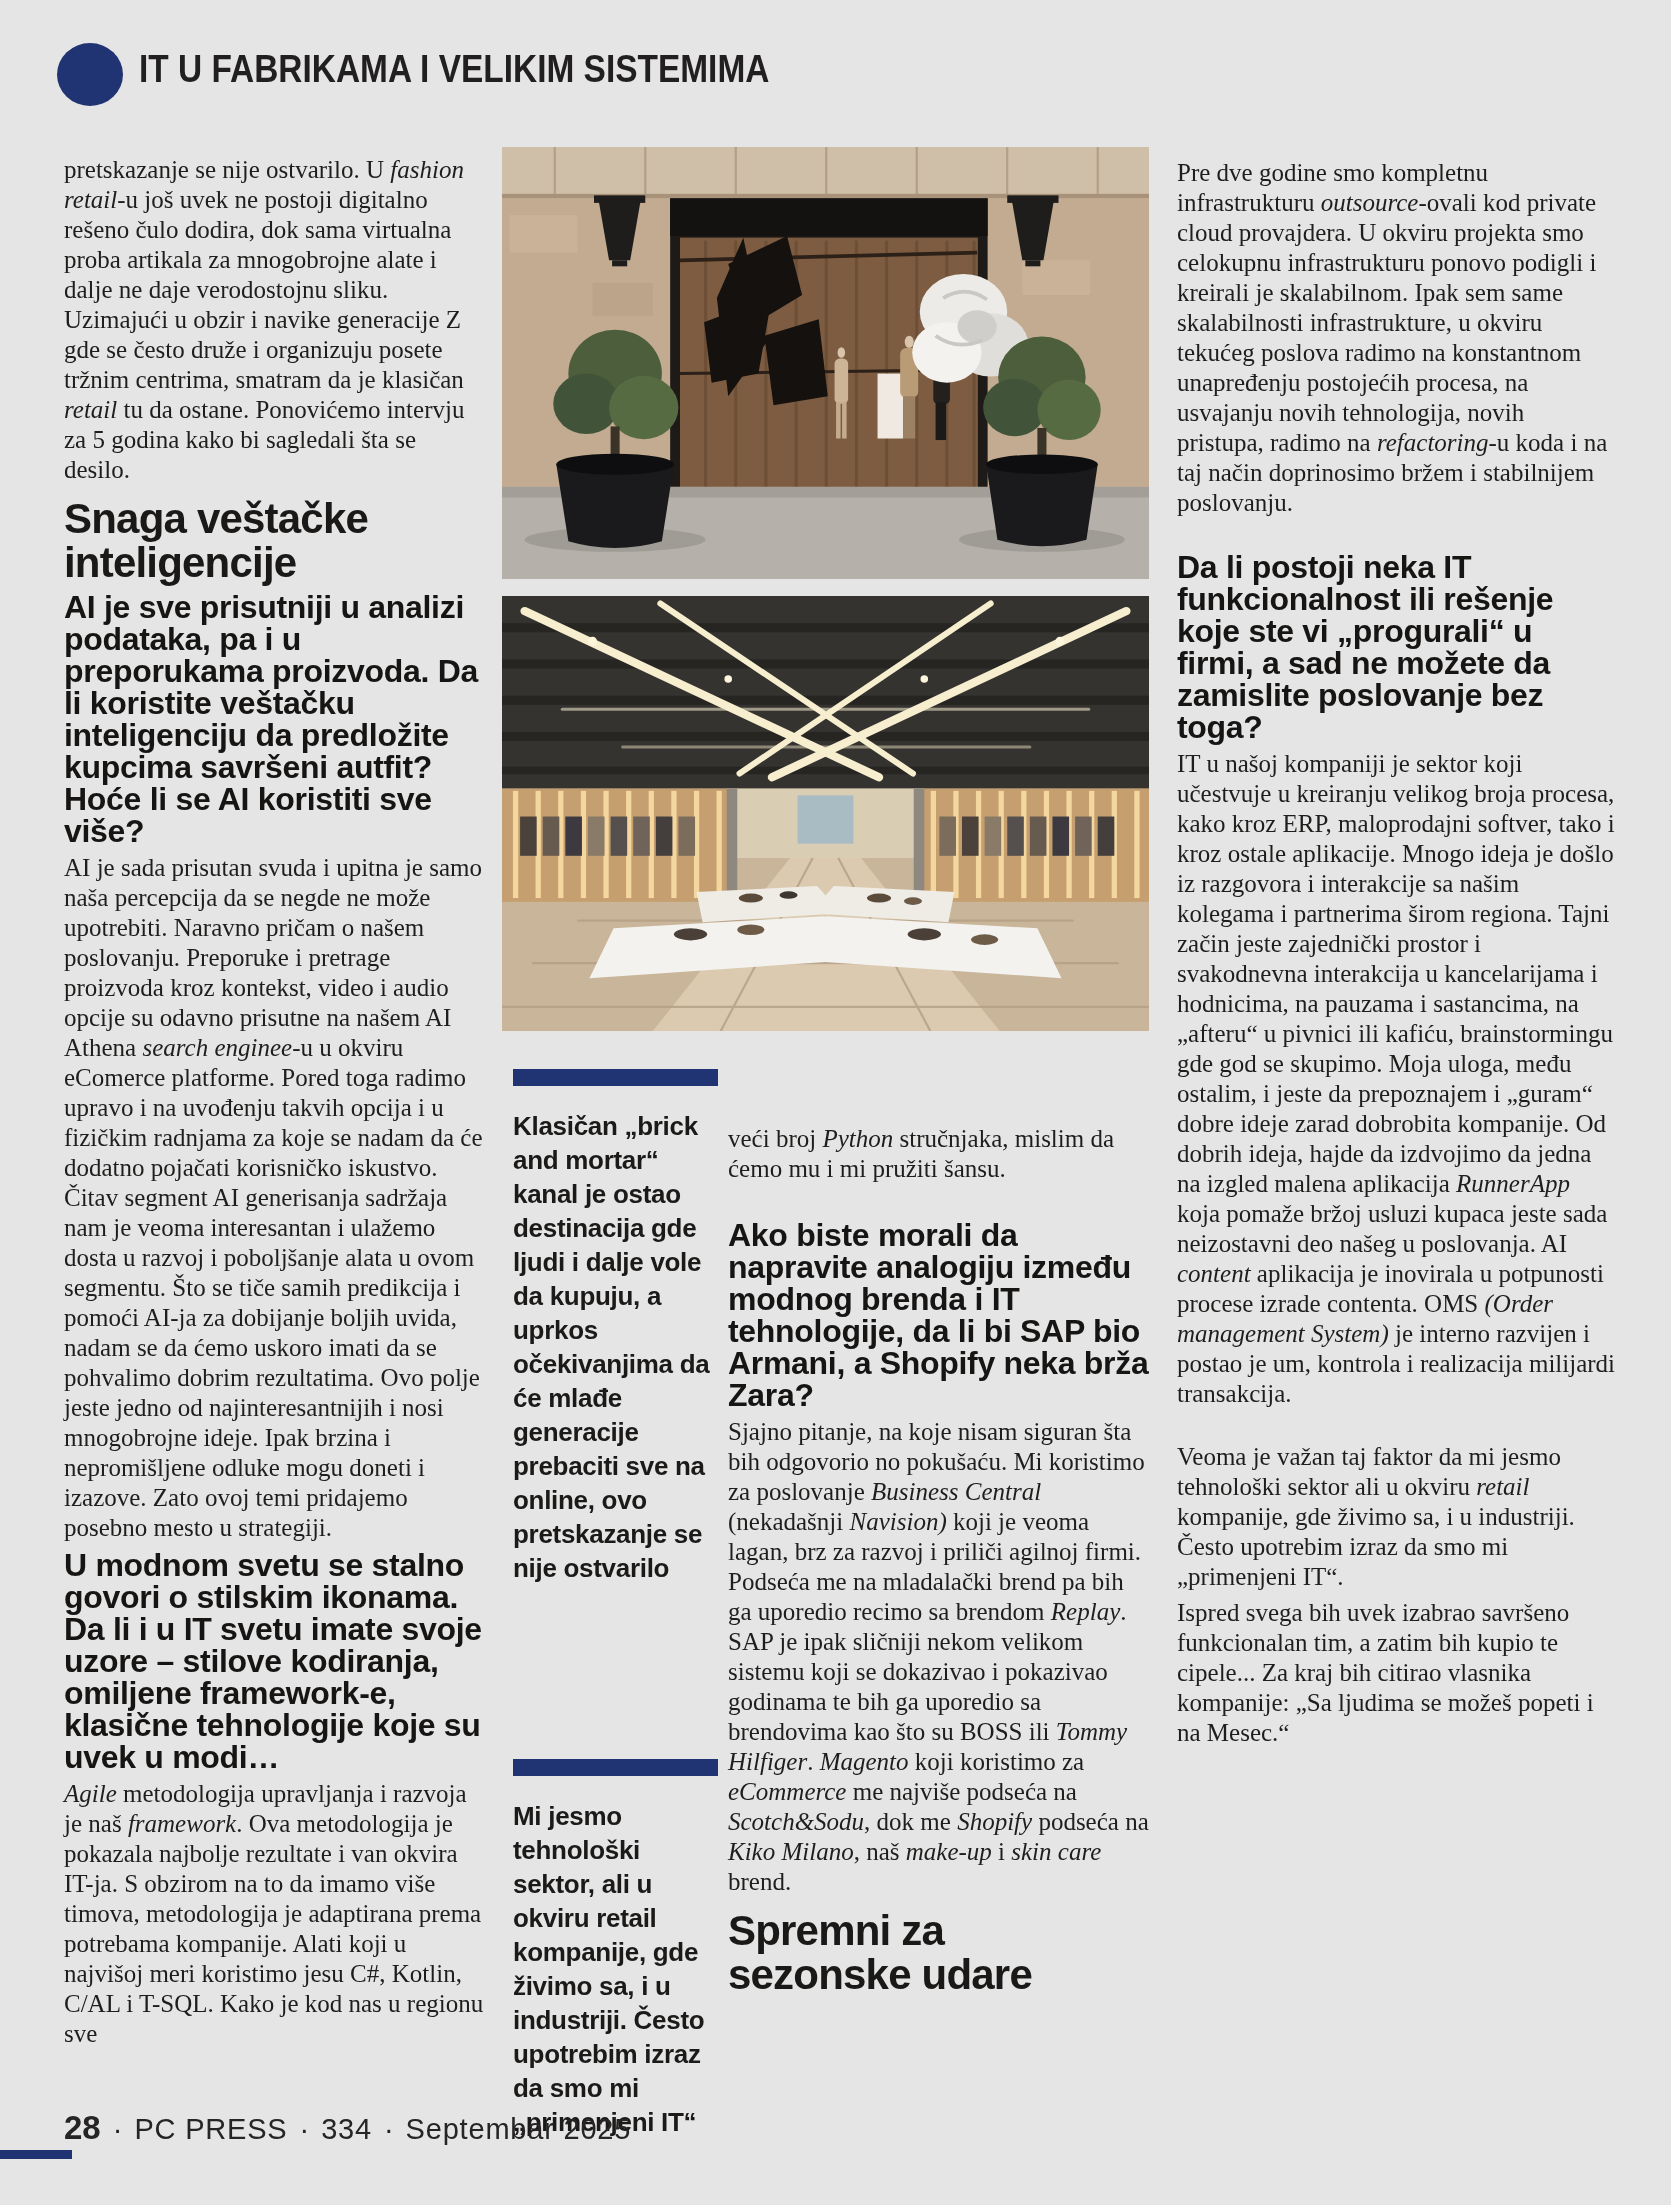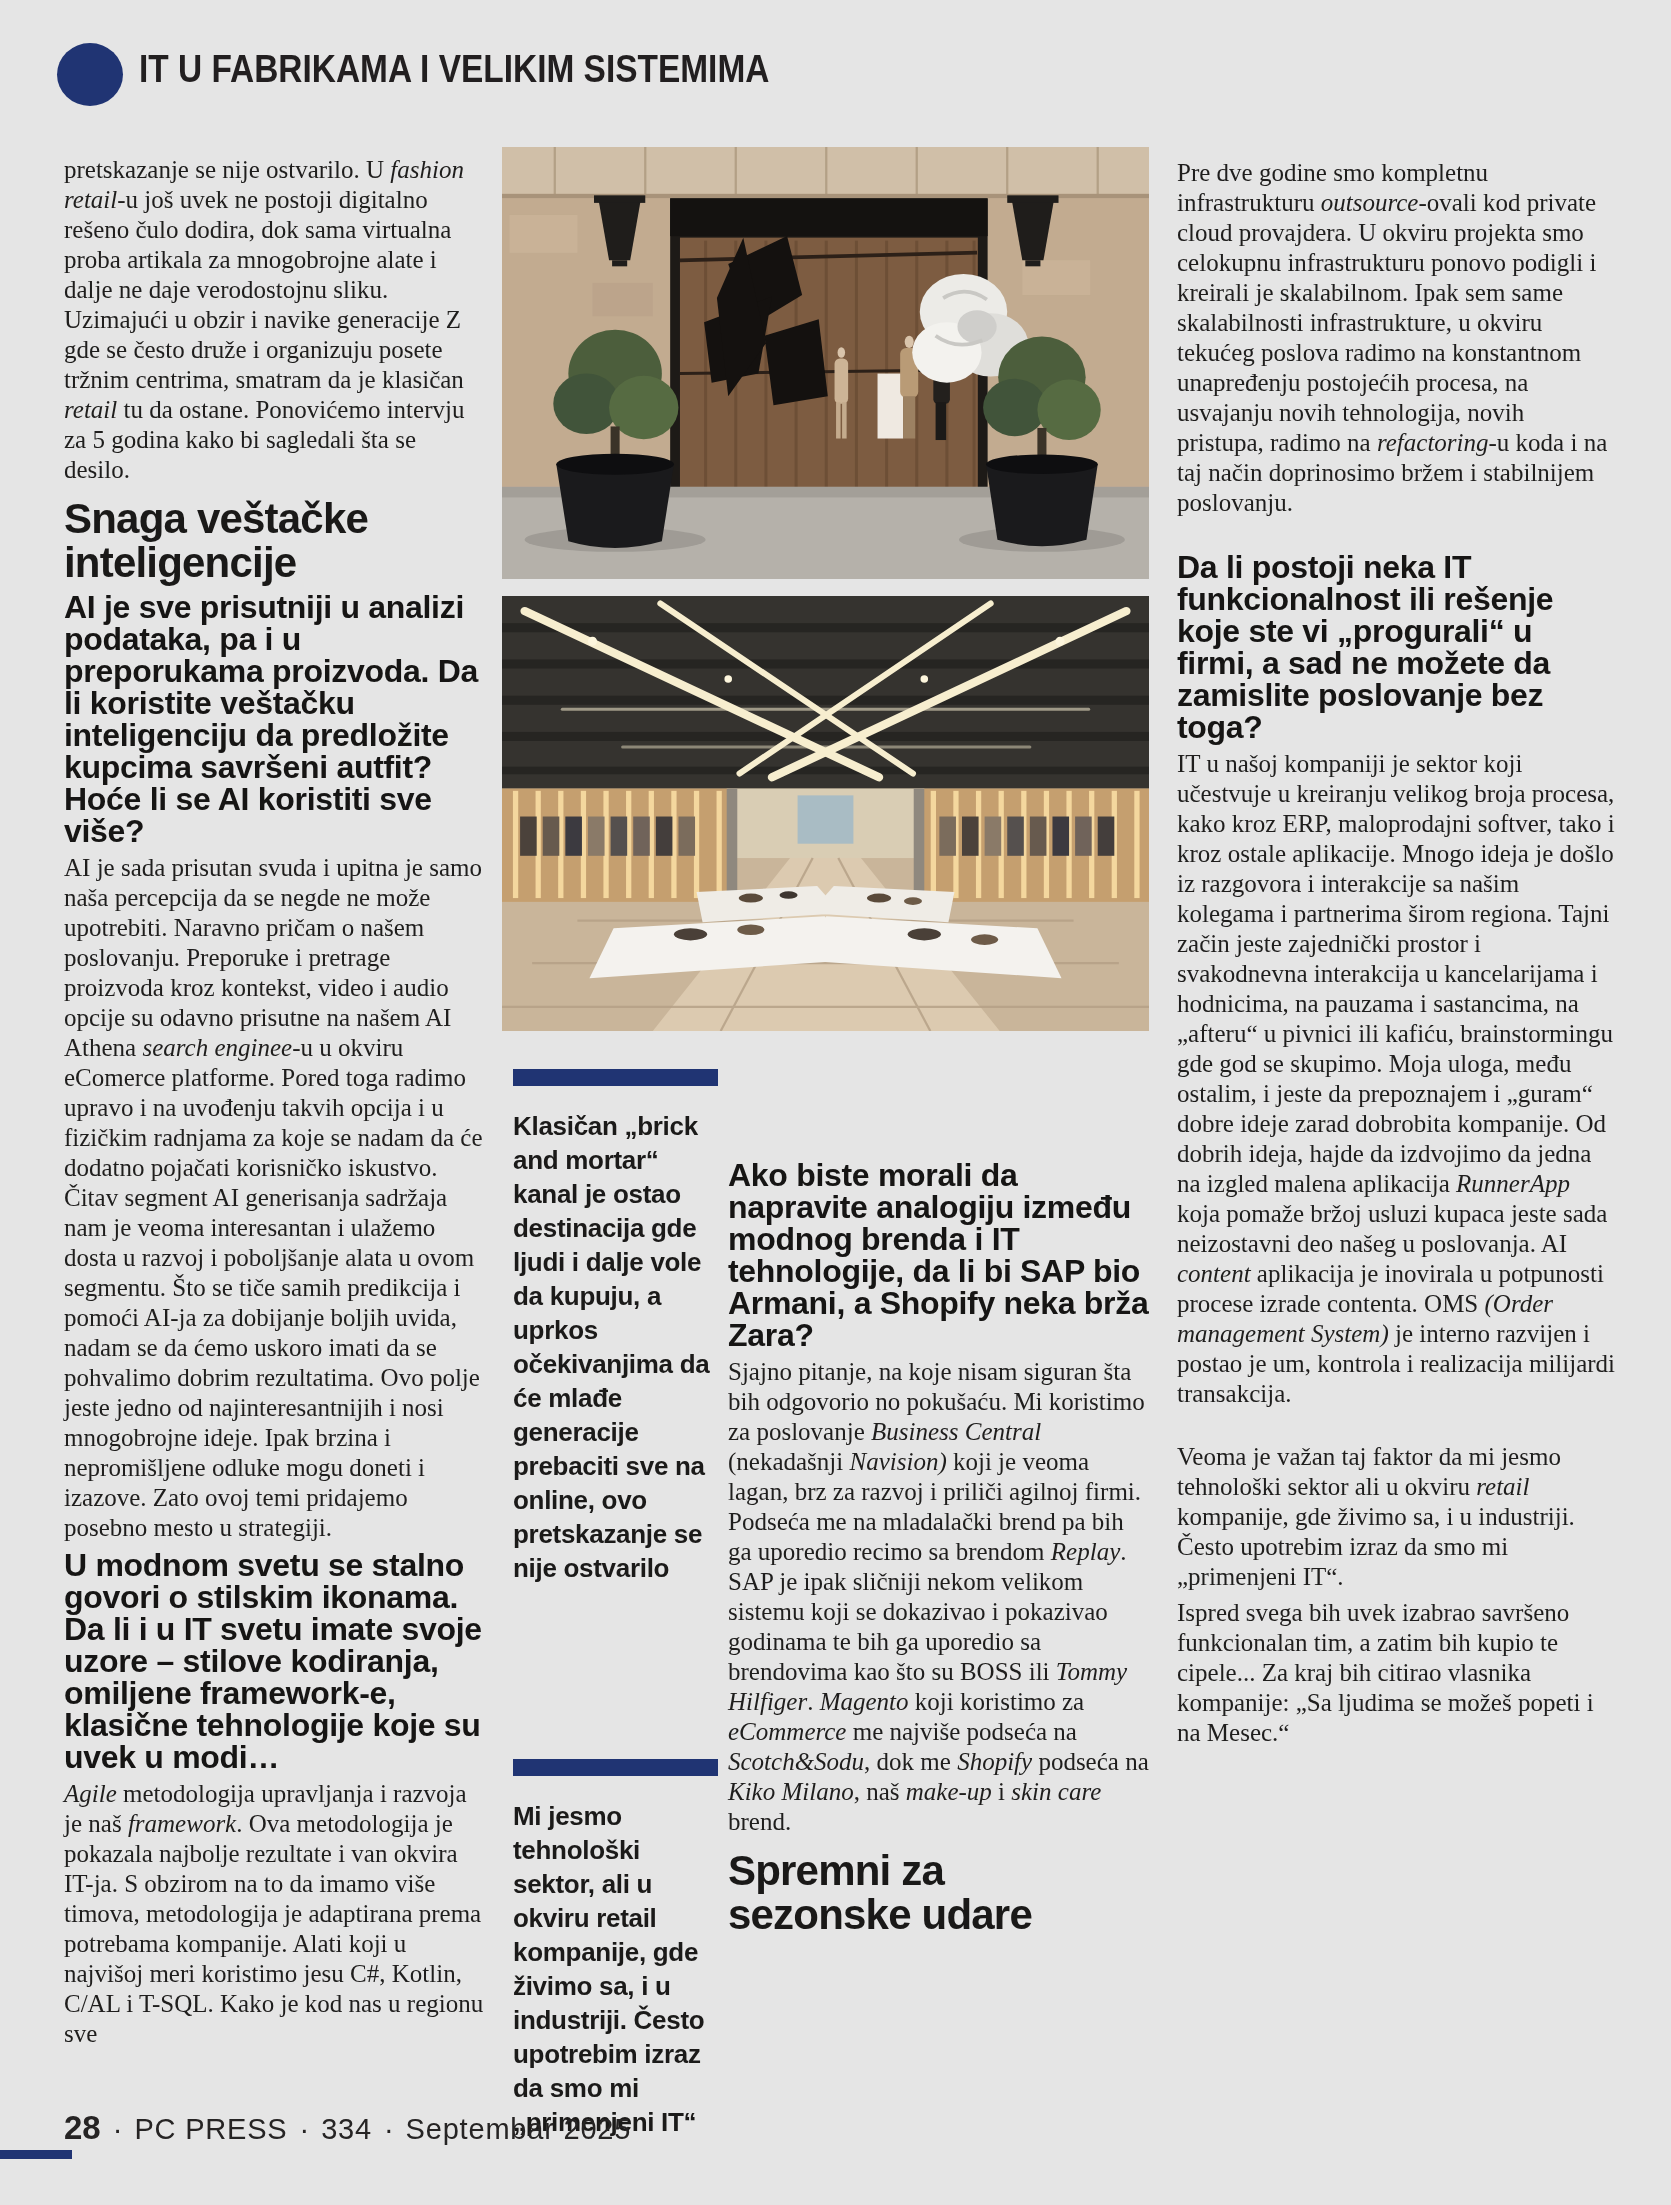--- a/index.html
+++ b/index.html
@@ -280,20 +280,21 @@
   <div class="pq pq1">
     <div class="pq-bar"></div>
     <div class="pq-text">Klasičan „brick and mortar“ kanal je ostao destinacija gde ljudi i dalje vole da kupuju, a uprkos očekivanjima da će mlađe generacije prebaciti sve na online, ovo pretskazanje se nije ostvarilo</div>
   </div>
   <div class="pq pq2">
     <div class="pq-bar"></div>
     <div class="pq-text">Mi jesmo tehnološki sektor, ali u okviru retail kompanije, gde živimo sa, i u industriji. Često upotrebim izraz da smo mi „primenjeni IT“</div>
   </div>
 
   <div class="col col2">
+    <p class="body">veći broj <i>Python</i> stručnjaka, mislim da ćemo mu i mi pružiti šansu.</p>
     <p class="q mt-l">Ako biste morali da napravite analogiju između modnog brenda i IT tehnologije, da li bi SAP bio Armani, a Shopify neka brža Zara?</p>
     <p class="body mt-s">Sjajno pitanje, na koje nisam siguran šta bih odgovorio no pokušaću. Mi koristimo za poslovanje <i>Business Central</i> (nekadašnji <i>Navision)</i> koji je veoma lagan, brz za razvoj i priliči agilnoj firmi. Podseća me na mladalački brend pa bih ga uporedio recimo sa brendom <i>Replay</i>. SAP je ipak sličniji nekom velikom sistemu koji se dokazivao i pokazivao godinama te bih ga uporedio sa brendovima kao što su BOSS ili <i>Tommy Hilfiger</i>. <i>Magento</i> koji koristimo za <i>eCommerce</i> me najviše podseća na <i>Scotch&amp;Sodu</i>, dok me <i>Shopify</i> podseća na <i>Kiko Milano</i>, naš <i>make-up</i> i <i>skin care</i> brend.</p>
     <h2 class="section-title mt-m">Spremni za<br>sezonske udare</h2>
   </div>
 
   <div class="col col3">
     <p class="body">Pre dve godine smo kompletnu infrastrukturu <i>outsource</i>-ovali kod private cloud provajdera. U okviru projekta smo celokupnu infrastrukturu ponovo podigli i kreirali je skalabilnom. Ipak sem same skalabilnosti infrastrukture, u okviru tekućeg poslova radimo na konstantnom unapređenju postojećih procesa, na usvajanju novih tehnologija, novih pristupa, radimo na <i>refactoring</i>-u koda i na taj način doprinosimo bržem i stabilnijem poslovanju.</p>
     <p class="q mt-para">Da li postoji neka IT funkcionalnost ili rešenje koje ste vi „progurali“ u firmi, a sad ne možete da zamislite poslovanje bez toga?</p>
     <p class="body mt-s">IT u našoj kompaniji je sektor koji učestvuje u kreiranju velikog broja procesa, kako kroz ERP, maloprodajni softver, tako i kroz ostale aplikacije. Mnogo ideja je došlo iz razgovora i interakcije sa našim kolegama i partnerima širom regiona. Tajni začin jeste zajednički prostor i svakodnevna interakcija u kancelarijama i hodnicima, na pauzama i sastancima, na „afteru“ u pivnici ili kafiću, brainstormingu gde god se skupimo. Moja uloga, među ostalim, i jeste da prepoznajem i „guram“ dobre ideje zarad dobrobita kompanije. Od dobrih ideja, hajde da izdvojimo da jedna na izgled malena aplikacija <i>RunnerApp</i> koja pomaže bržoj usluzi kupaca jeste sada neizostavni deo našeg u poslovanja. AI <i>content</i> aplikacija je inovirala u potpunosti procese izrade contenta. OMS <i>(Order management System)</i> je interno razvijen i postao je um, kontrola i realizacija milijardi transakcija.</p>
     <p class="body mt-para">Veoma je važan taj faktor da mi jesmo tehnološki sektor ali u okviru <i>retail</i> kompanije, gde živimo sa, i u industriji. Često upotrebim izraz da smo mi „primenjeni IT“.</p>

